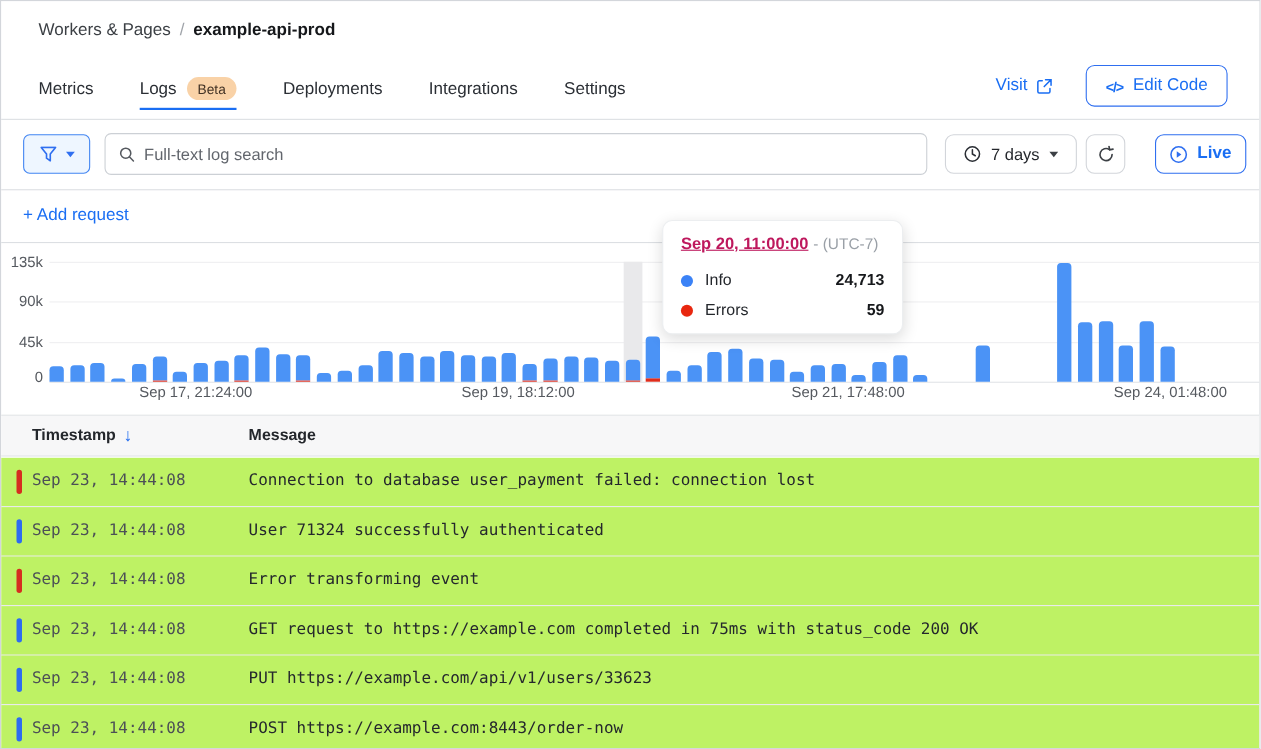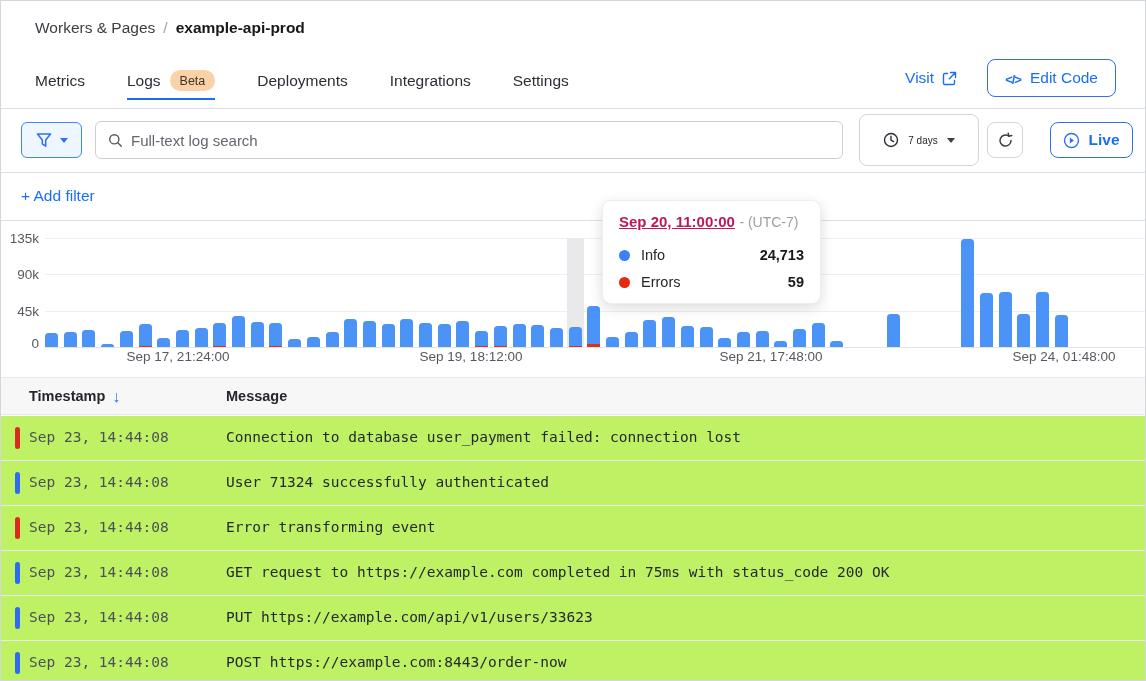--- a/index.html
+++ b/index.html
@@ -33,22 +33,22 @@
     width:61px; height:36px; border:1px solid #4285f2; background:#eef6ff; border-radius:6px;
     display:flex; align-items:center; justify-content:center; gap:8px; cursor:pointer; flex:none;
   }
   .search-box {
     flex:1; height:38px; margin-left:13px; border:1px solid #ccd0d5; border-radius:6px; background:#fff;
     display:flex; align-items:center; padding:0 12px; gap:8px;
   }
   .search-box input { border:none; outline:none; flex:1; font-size:15px; color:#2b2f35; font-family:"Liberation Sans", sans-serif; background:transparent; }
   .search-box input::placeholder { color:#62666d; }
   .range-btn {
-    margin-left:16px; width:120px; height:52px; border:1px solid #d2d5da; border-radius:8px; background:#fff;
-    display:flex; align-items:center; justify-content:center; gap:9px; font-size:10px; color:#24272c; cursor:pointer; flex:none;
+    margin-left:16px; width:120px; height:36px; border:1px solid #d2d5da; border-radius:8px; background:#fff;
+    display:flex; align-items:center; justify-content:center; gap:9px; font-size:15px; color:#24272c; cursor:pointer; flex:none;
   }
   .refresh-btn {
     margin-left:8px; width:36px; height:36px; border:1px solid #d2d5da; border-radius:8px; background:#fff;
     display:flex; align-items:center; justify-content:center; cursor:pointer; flex:none;
   }
   .live-btn {
     margin-left:27px; width:83px; height:36px; border:1px solid #2f6ff0; border-radius:8px; background:#fff;
     display:flex; align-items:center; justify-content:center; gap:8px; color:#1a6ef3; font-size:15.5px; font-weight:600; cursor:pointer; flex:none;
   }
   .caret { width:0; height:0; border-left:4.5px solid transparent; border-right:4.5px solid transparent; border-top:5.5px solid #2f6ff0; }
@@ -179,21 +179,21 @@
             <circle cx="8.5" cy="8.5" r="7" fill="none" stroke="#2f6ff0" stroke-width="1.4"></circle>
             <path d="M6.8 5.6l4.2 2.9-4.2 2.9z" fill="#2f6ff0"></path>
           </svg>
       </span>
       <span>Live</span>
     </div>
   </div>
 
   <div class="hr" style="top:171px"></div>
 
-  <div class="add-filter">+ Add filter</div>
+  <div class="add-filter">+ Add request</div>
 
   <div class="hr" style="top:219px"></div>
 
   <div class="chart" id="chart">
       <div class="gridline" style="top: 17px;"></div>
       <div class="ytick" style="top: 17px;">135k</div>
       <div class="gridline" style="top: 53.3333px;"></div>
       <div class="ytick" style="top: 53.3333px;">90k</div>
       <div class="gridline" style="top: 89.6667px;"></div>
       <div class="ytick" style="top: 89.6667px;">45k</div>

